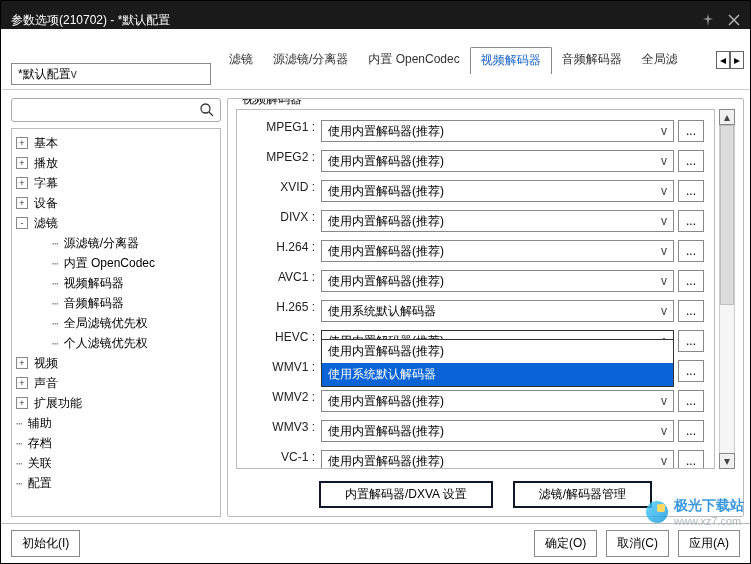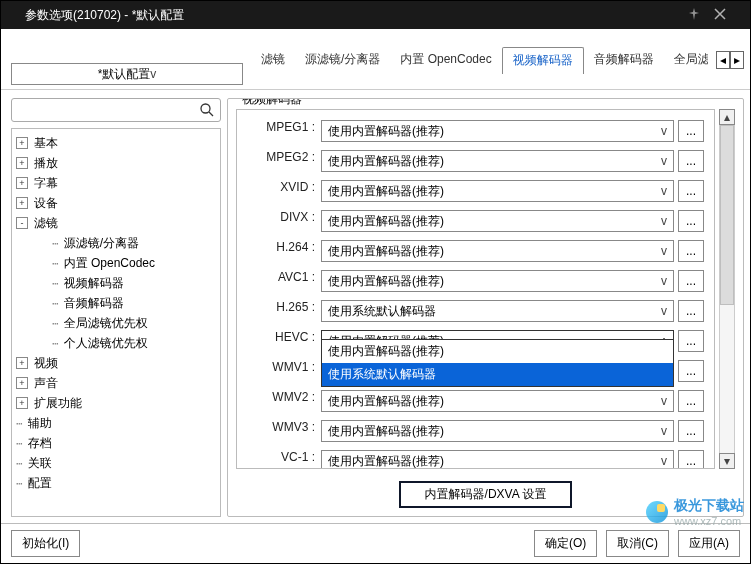--- a/index.html
+++ b/index.html
@@ -1,24 +1,24 @@
 <!DOCTYPE html>
 <html><head>
 <meta charset="utf-8">
 <style>
 * { box-sizing: border-box; margin: 0; padding: 0; font-family: "Microsoft YaHei", sans-serif; font-size: 12px; }
 body { background: #fff; width: 751px; height: 564px; position: relative; overflow: hidden; border: 1px solid #000; }
-.titlebar { background: #1a1a1a; color: #fff; height: 28px; display: flex; align-items: center; padding: 0 24px; }
+.titlebar { background: #1a1a1a; color: #fff; height: 28px; display: flex; align-items: flex-end; padding: 0 10px; }
 .titlebar .title { flex: 1; font-size: 12px; }
 .titlebar .controls { display: flex; gap: 14px; align-items: center; }
 .titlebar .controls span { cursor: pointer; opacity: 0.85; }
 .titlebar .controls svg { width: 12px; height: 12px; }
 .content { display: flex; flex-direction: column; position: absolute; top: 28px; left: 0; right: 0; bottom: 0; background: #fff; }
 .topbar { display: flex; padding: 6px 6px 4px 10px; align-items: center; gap: 8px; border-bottom: 1px solid #ccc; }
-.profile-select { width: 232px; height: 22px; border: 1px solid #888; display: flex; align-items: center; padding: 0 6px; justify-content: center; background: #fff; margin-top: 28px; }
+.profile-select { width: 200px; height: 22px; border: 1px solid #888; display: flex; align-items: center; padding: 0 6px; justify-content: flex-start; background: #fff; margin-top: 28px; }
 .profile-select .caret { color: #444; }
 .tabs { flex: 1; display: flex; align-items: center; position: relative; overflow: hidden; }
 .tab { padding: 4px 10px 6px 10px; color: #333; cursor: pointer; white-space: nowrap; }
 .tab.active { border-top: 1px solid #888; border-left: 1px solid #888; border-right: 1px solid #888; border-radius: 2px 2px 0 0; color: #1a64c8; background: #fff; position: relative; top: 1px; }
 .tab-arrows { display: flex; align-items: center; }
 .tab-arrow { border: 1px solid #666; width: 14px; height: 18px; display: flex; align-items: center; justify-content: center; color: #000; background: #fff; cursor: pointer; }
 .body { flex: 1; display: flex; padding: 8px 6px 6px 10px; gap: 6px; overflow: hidden; }
 .leftcol { width: 210px; display: flex; flex-direction: column; }
 .searchwrap { position: relative; }
 .search { width: 100%; height: 24px; border: 1px solid #aaa; border-radius: 3px; padding: 0 28px 0 6px; }
@@ -306,20 +306,21 @@
           <div class="sbtn">▴</div>
           <div class="strack">
                 <div class="sthumb"></div>
               </div>
           <div class="sbtn">▾</div>
         </div>
         </div>
 
         <div class="bottombtns">
           <div class="widebtn">内置解码器/DXVA 设置</div>
+          <div class="widebtn">滤镜/解码器管理</div>
         </div>
       </div>
     </div>
   </div>
 
   <div class="footer">
     <div class="btn">初始化(I)</div>
     <div class="spacer"></div>
     <div class="btn">确定(O)</div>
     <div class="btn">取消(C)</div>

